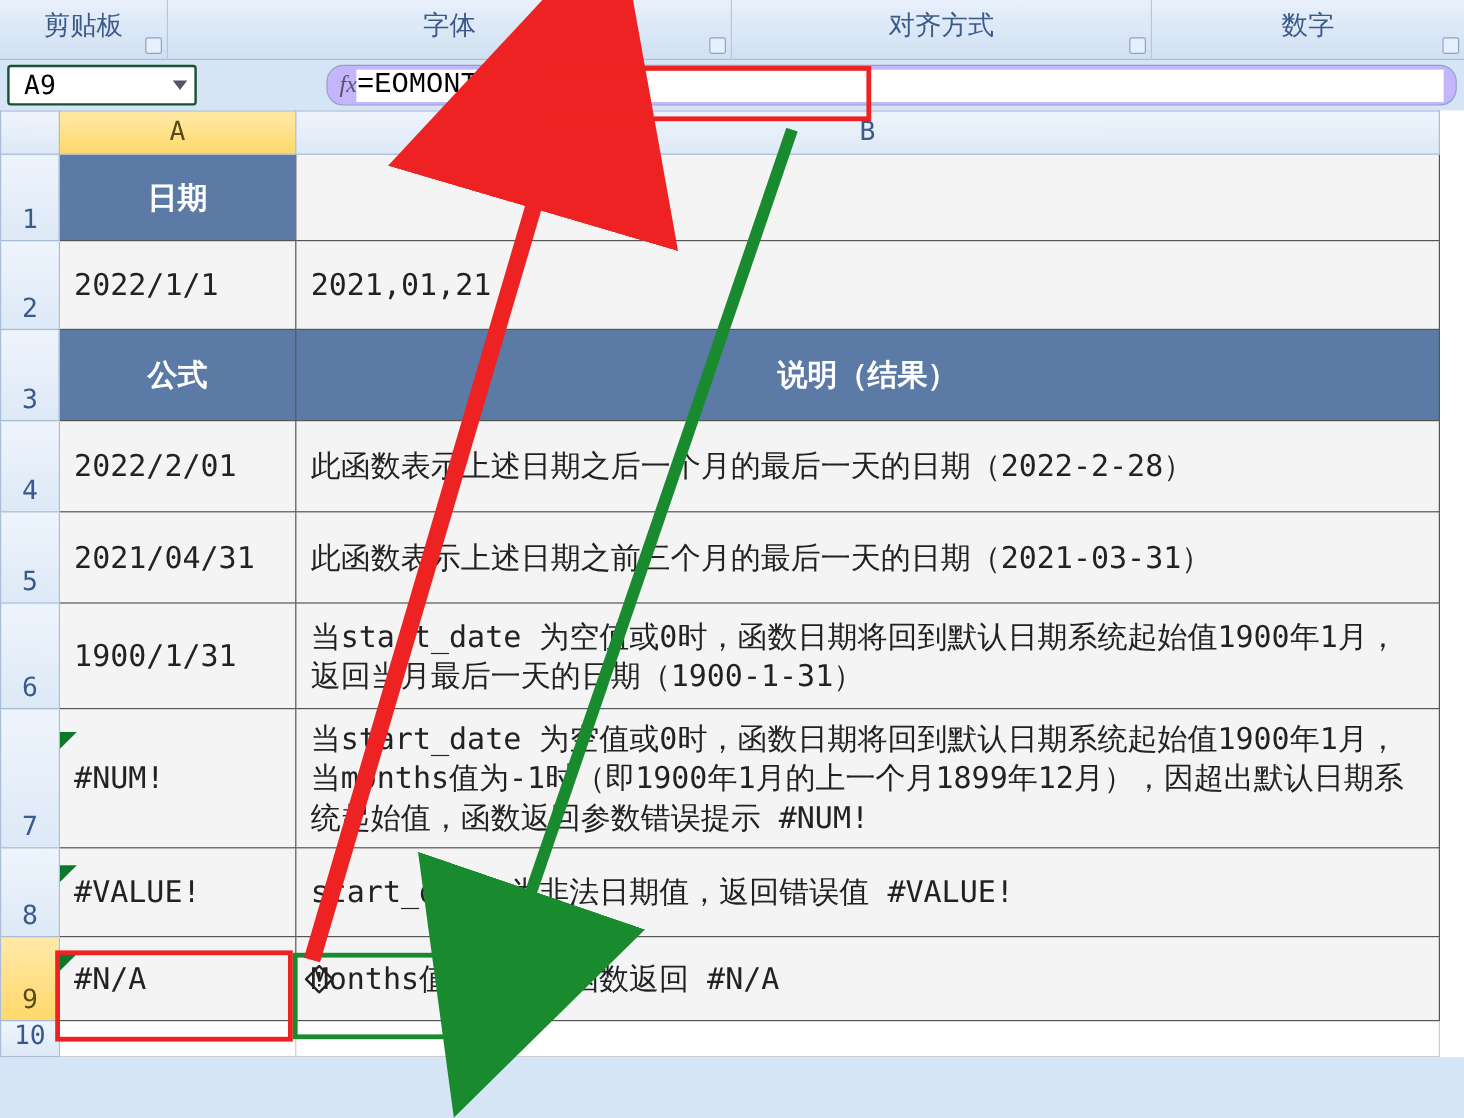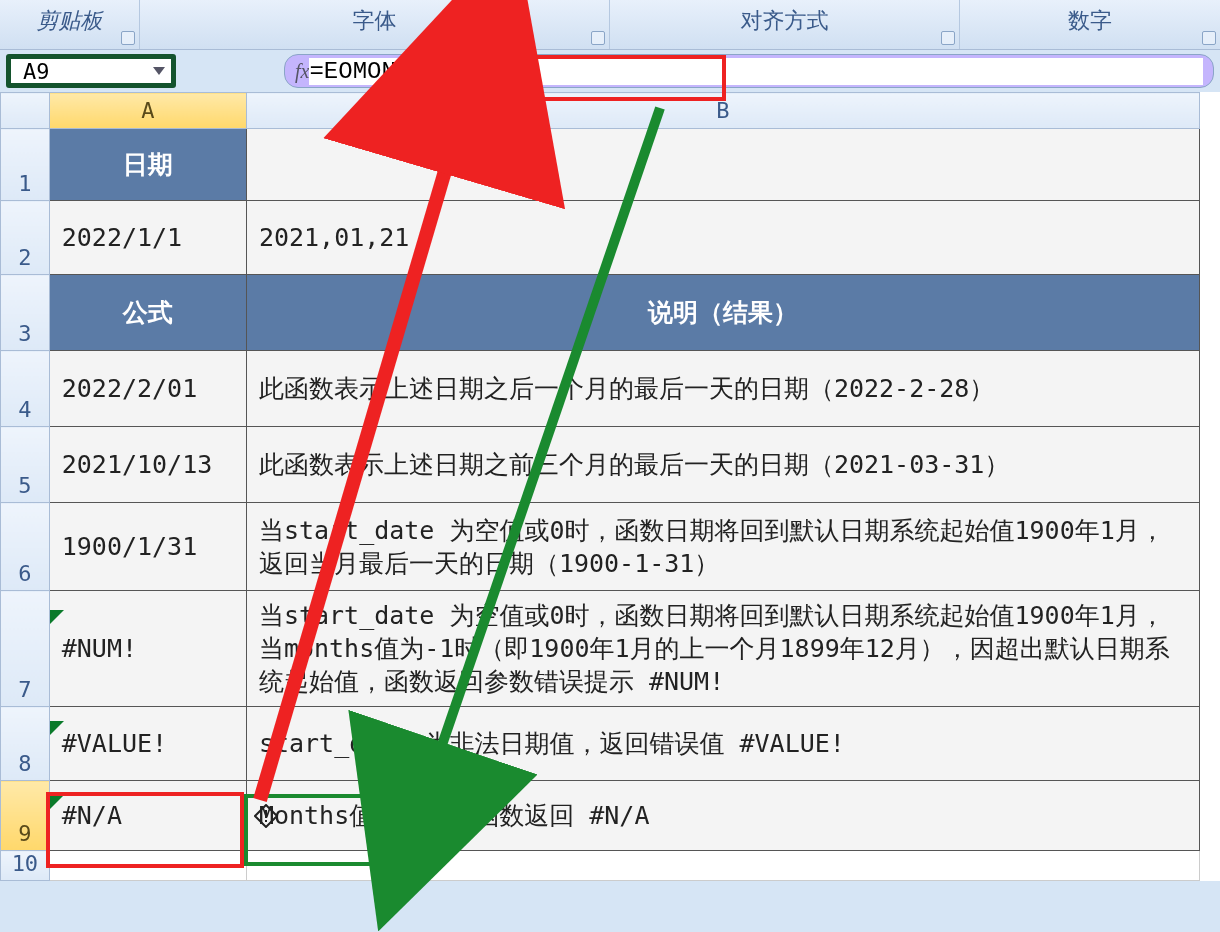--- a/index.html
+++ b/index.html
@@ -30,37 +30,37 @@
 .ribbon-group .launcher {
   position: absolute;
   right: 4px;
   bottom: 4px;
   width: 14px;
   height: 14px;
   border: 1px solid #8aa5c7;
   background: #e6effa;
   border-radius: 2px;
 }
-.rg1 { width: 140px; font-style: italic; }
+.rg1 { width: 140px; }
 .rg2 { width: 470px; }
 .rg3 { width: 350px; }
 .rg4 { width: 260px; border-right: none; }
 
 .formula-bar {
   display: flex;
   align-items: stretch;
   height: 42px;
   padding: 4px 6px;
   gap: 4px;
   background: #d6e5f5;
 }
 .name-box {
-  width: 170px;
+  width: 158px;
   background: #fff;
-  border: 5px solid #14532d;
+  border: 2px solid #14532d;
   border-radius: 3px;
   display: flex;
   align-items: center;
   padding: 0 12px;
   font-family: Consolas, monospace;
   font-size: 22px;
   position: relative;
 }
 .name-box .dd {
   position: absolute;
@@ -256,21 +256,21 @@
     <td class="cell">公式</td>
     <td class="cell">说明（结果）</td>
   </tr>
   <tr class="r4">
     <td class="rowhdr">4</td>
     <td class="cell">2022/2/01</td>
     <td class="cell">此函数表示上述日期之后一个月的最后一天的日期（2022-2-28）</td>
   </tr>
   <tr class="r5">
     <td class="rowhdr">5</td>
-    <td class="cell">2021/10/13</td>
+    <td class="cell">2021/04/31</td>
     <td class="cell">此函数表示上述日期之前三个月的最后一天的日期（2021-03-31）</td>
   </tr>
   <tr class="r6">
     <td class="rowhdr">6</td>
     <td class="cell">1900/1/31</td>
     <td class="cell">当start_date 为空值或0时，函数日期将回到默认日期系统起始值1900年1月，返回当月最后一天的日期（1900-1-31）</td>
   </tr>
   <tr class="r7">
     <td class="rowhdr">7</td>
     <td class="cell">#NUM!</td>

